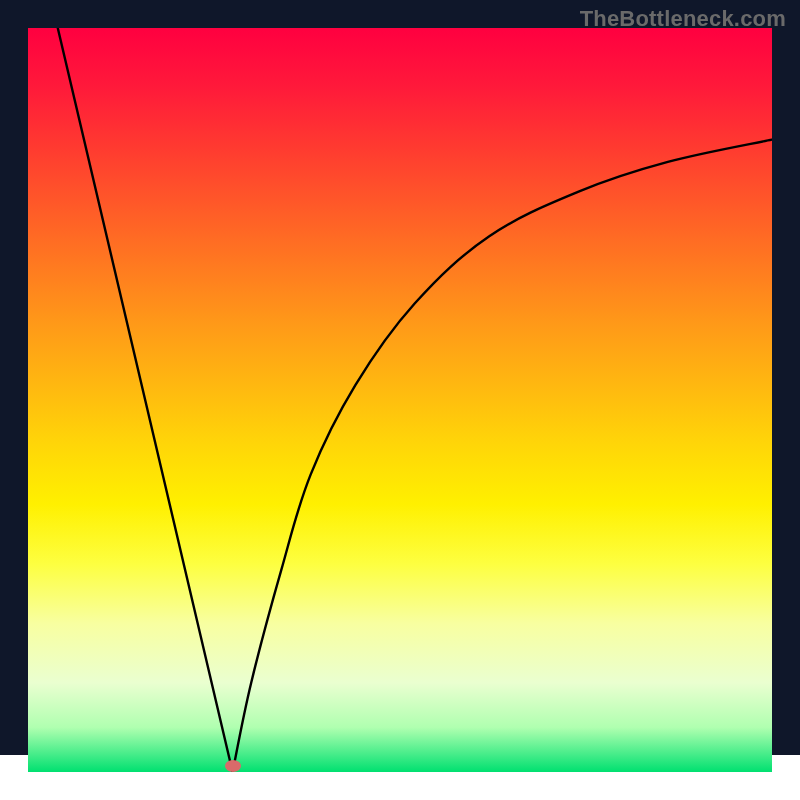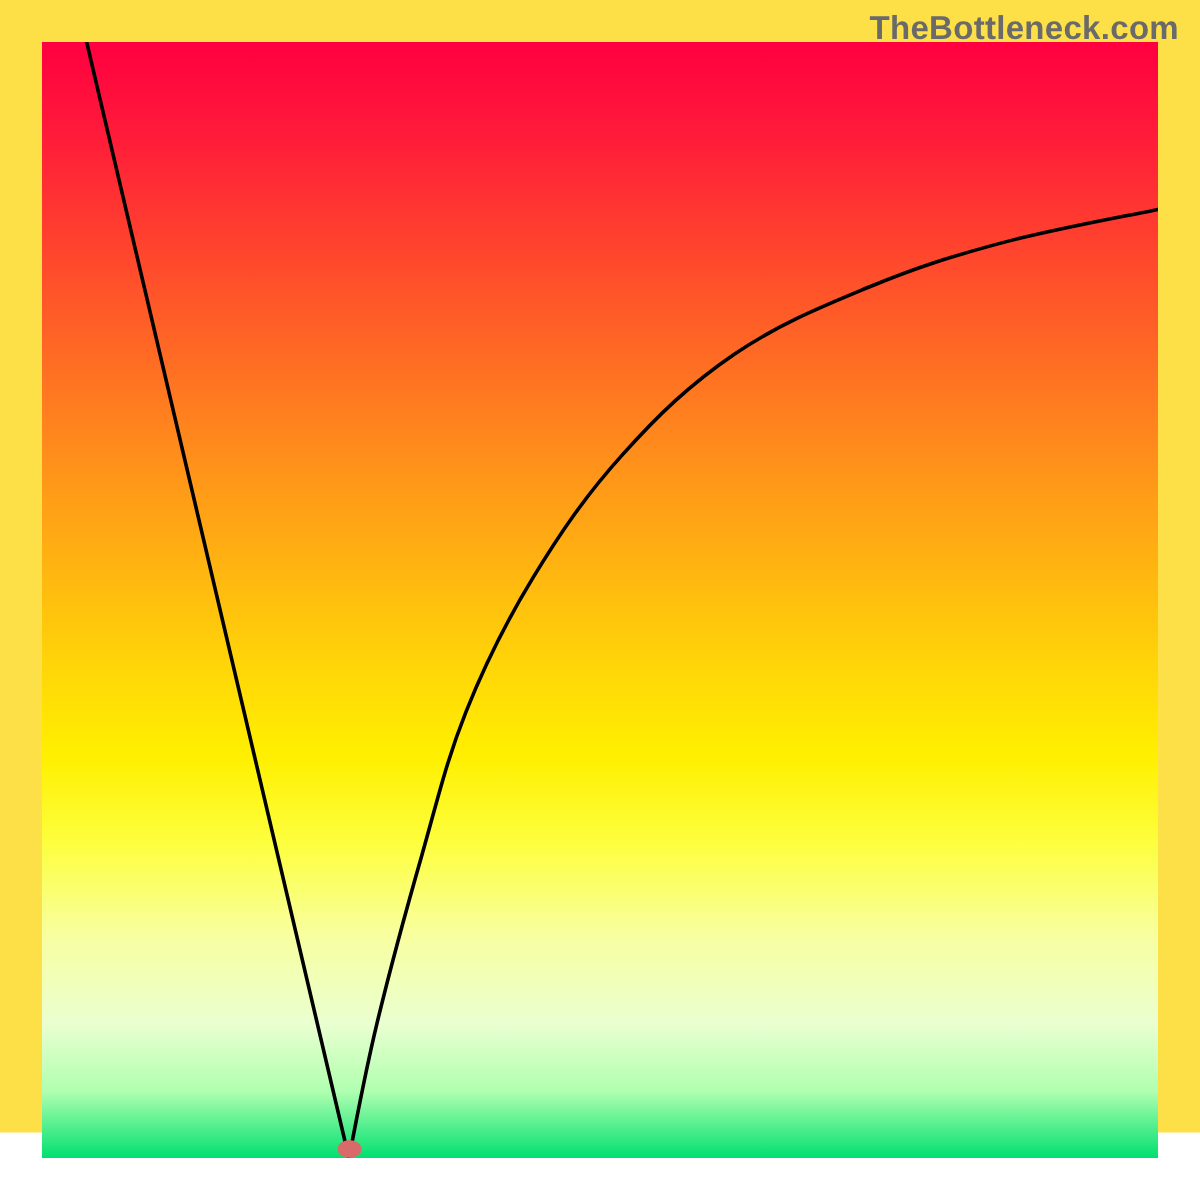--- a/index.html
+++ b/index.html
@@ -1,20 +1,20 @@
 <!DOCTYPE html>
 <html><head>
 <meta charset="utf-8">
 <style>
   * { margin: 0; padding: 0; box-sizing: border-box; }
   html, body { width: 800px; height: 800px; overflow: hidden; }
   .frame {
     width: 800px;
     height: 755px;
-    background: #fde047;
+    background: #0f172a;
     position: relative;
   }
   .plot-area {
     position: absolute;
     left: 28px;
     top: 28px;
     width: 744px;
     height: 744px;
     background: linear-gradient(to bottom,
       #ff0040 0%,

